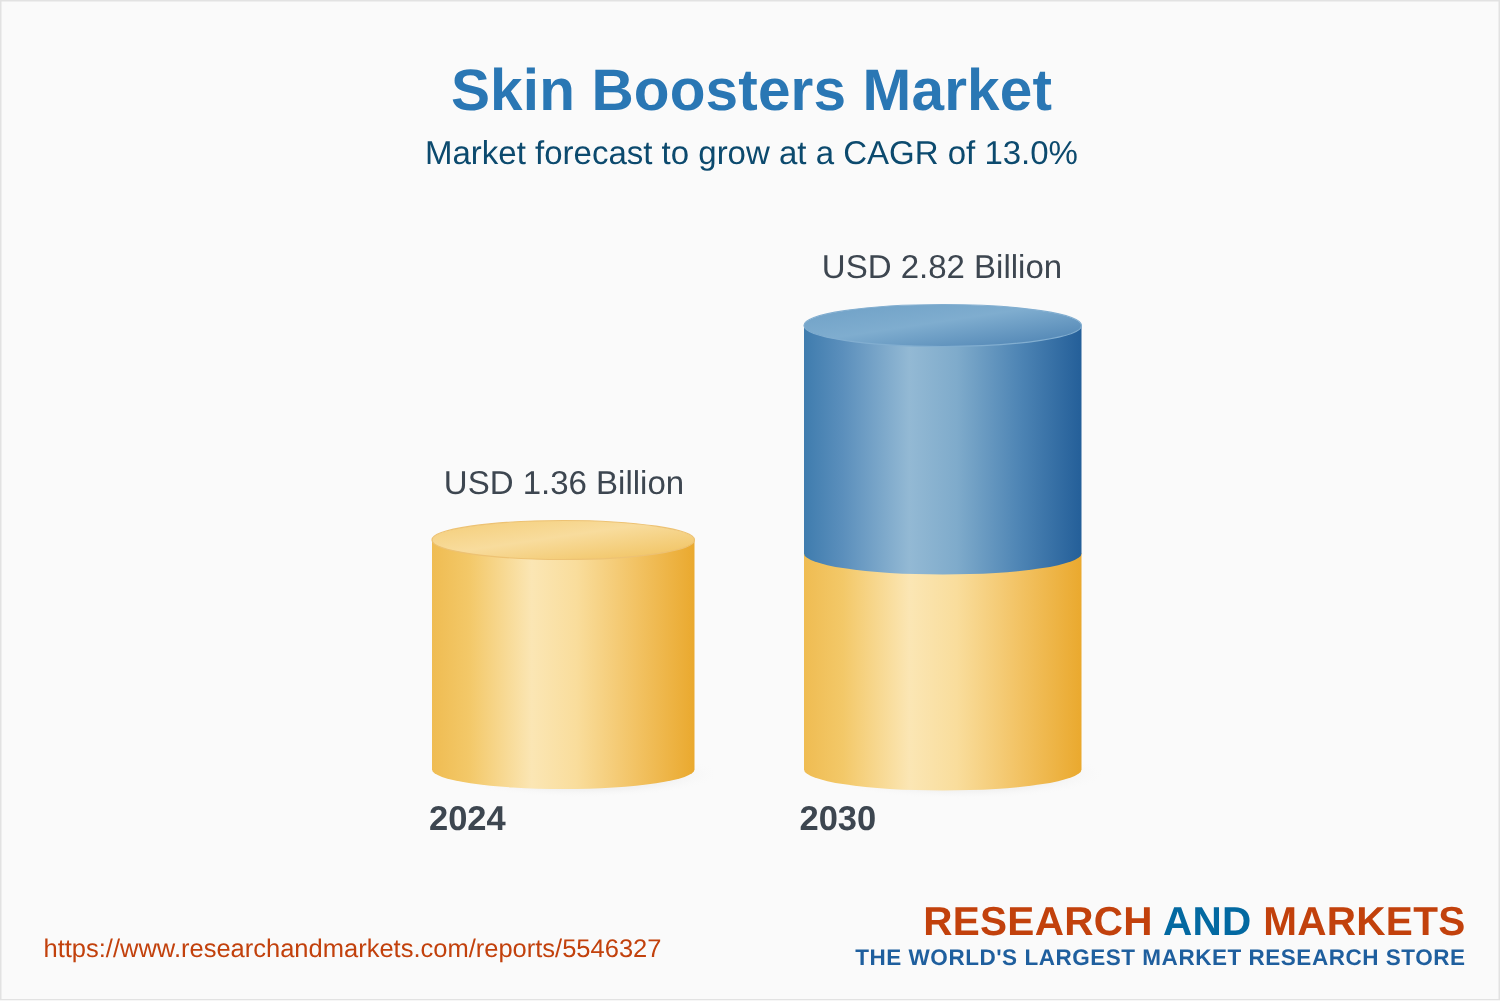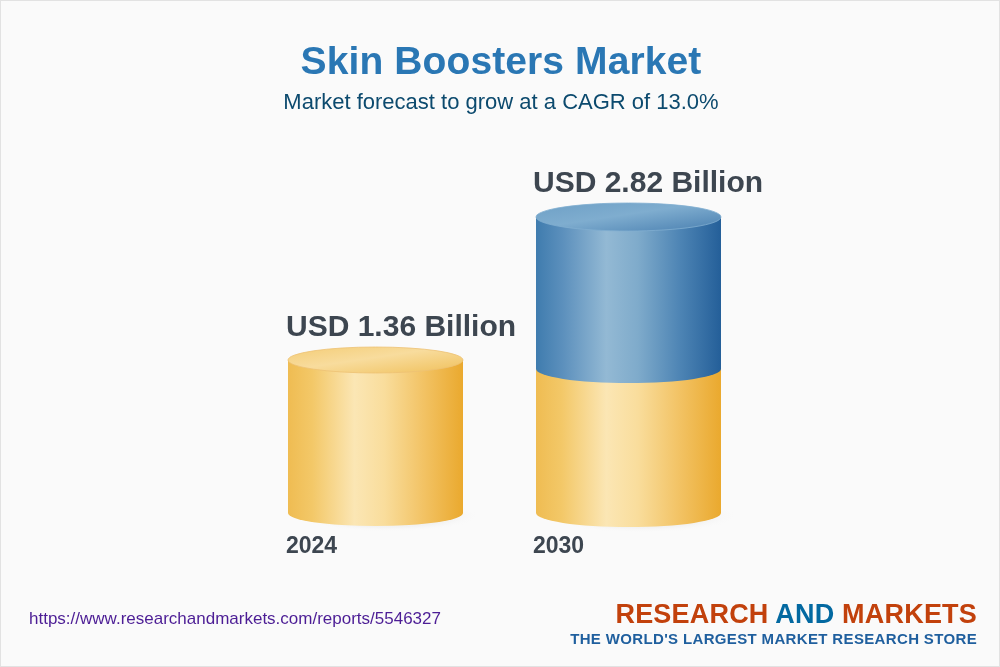--- a/index.html
+++ b/index.html
@@ -42,22 +42,22 @@
     width: 1000px;
     text-align: center;
     font-size: 22px;
     font-weight: normal;
     color: #0c4a6e;
   }
 
   
   .value-label {
     position: absolute;
-    font-size: 30px;
-    font-weight: bold;
+    font-size: 22px;
+    font-weight: normal;
     color: #3d4650;
     text-align: center;
     white-space: nowrap;
   }
   #value-label-2024 { top: 308px; left: 285px; width: 180px; }
   #value-label-2030 { top: 164px; left: 532px; width: 190px; }
 
   
   .cat-label {
     position: absolute;
@@ -72,23 +72,23 @@
   
   .cyl {
     position: absolute;
   }
   .cyl svg { display: block; overflow: visible; }
 
   
   #source-url {
     position: absolute;
     left: 28px;
-    top: 608px;
+    top: 622px;
     font-size: 17px;
-    color: #4c1d95;
+    color: #c2410c;
     white-space: nowrap;
   }
   #brand-logo {
     position: absolute;
     right: 22px;
     top: 599px;
     text-align: right;
   }
   #brand-wordmark {
     font-size: 27px;

